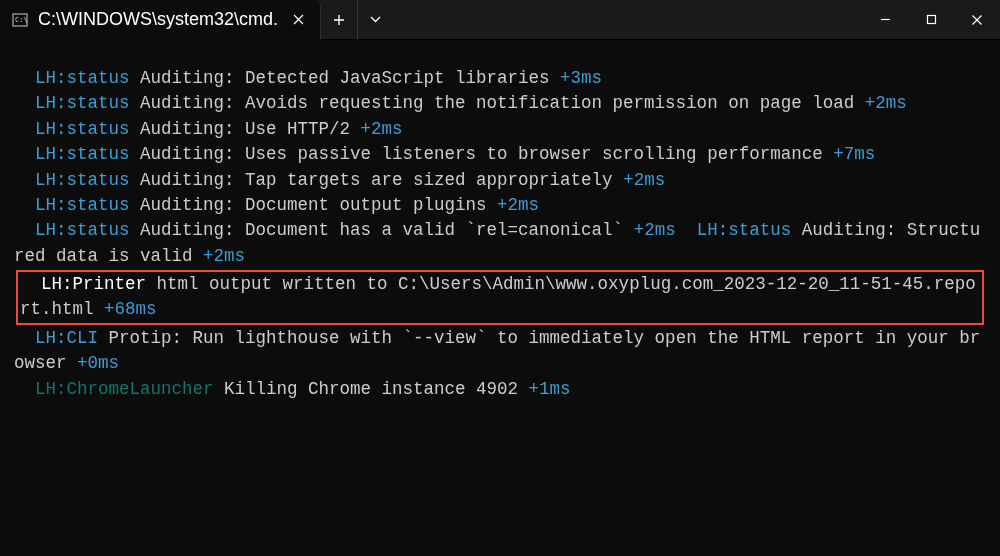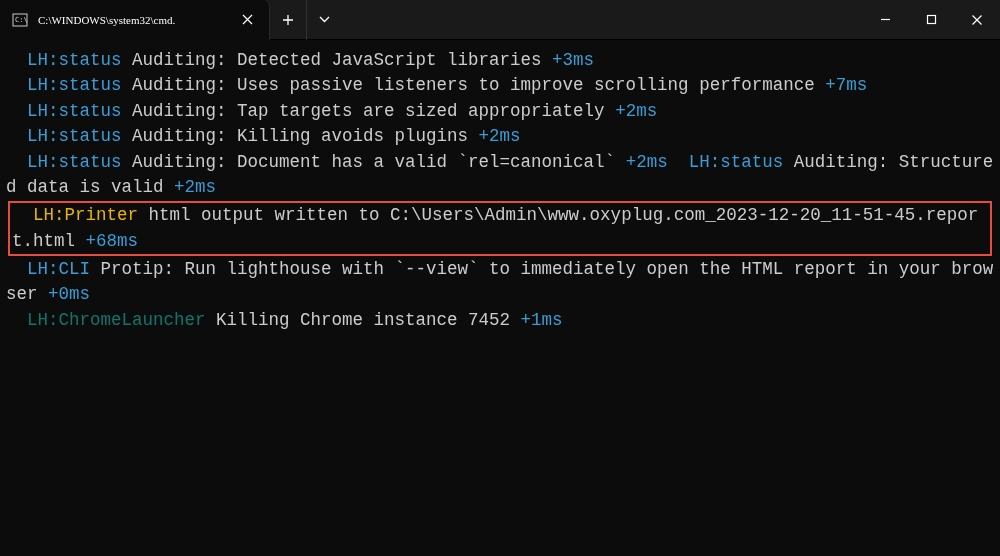--- a/index.html
+++ b/index.html
@@ -34,22 +34,22 @@
       width: 16px;
       height: 16px;
       display: flex;
       align-items: center;
       justify-content: center;
       color: #ccc;
       font-size: 12px;
     }
     .tab-title {
       color: #fff;
-      font-size: 11px;
-      font-family: Liberation Serif, serif;
+      font-size: 18px;
+      font-family: Liberation Sans, sans-serif;
       flex: 1;
     }
     .tab-close {
       color: #fff;
       font-size: 15px;
       width: 20px;
       height: 20px;
       display: flex;
       align-items: center;
       justify-content: center;
@@ -73,29 +73,30 @@
     .win-btn {
       width: 46px;
       height: 40px;
       display: flex;
       align-items: center;
       justify-content: center;
       color: #fff;
       cursor: pointer;
     }
     .terminal {
-      padding: 8px 6px;
+      padding: 8px 14px;
       line-height: 1.45;
       word-break: break-all;
+      margin-top: 18px;
     }
     .line {
       white-space: pre-wrap;
     }
     .tag-status { color: #3b9dd6; }
-    .tag-printer { color: #eab308; text-align: right; }
+    .tag-printer { color: #ffffff; text-align: right; }
     .tag-cli { color: #3b9dd6; }
     .tag-launcher { color: #0f766e; }
     .timing { color: #3b9dd6; }
     .highlight-box {
       border: 2.5px solid #e74c3c;
       margin: 1px 2px;
       padding: 0px 2px;
     }
     svg { display: block; }
   </style>
@@ -144,35 +145,37 @@
           <path d="M1.5 1.5 L10.5 10.5 M10.5 1.5 L1.5 10.5" stroke="#fff" stroke-width="1.2"></path>
         </svg>
     </div>
   </div>
 </div>
 
 <div class="terminal">
 
   <div class="line">  <span class="tag-status">LH:status</span><span> Auditing: Detected JavaScript libraries </span><span class="timing">+3ms</span></div>
 
+  <div class="line">  <span class="tag-status">LH:status</span><span> Auditing: Avoids requesting the notification permission on page load </span><span class="timing">+2ms</span></div>
 
 
+  <div class="line">  <span class="tag-status">LH:status</span><span> Auditing: Use HTTP/2 </span><span class="timing">+2ms</span></div>
 
-  <div class="line">  <span class="tag-status">LH:status</span><span> Auditing: Uses passive listeners to improve scrolling performance </span><span class="timing">+7ms</span></div>
+  <div class="line">  <span class="tag-status">LH:status</span><span> Auditing: Uses passive listeners to browser scrolling performance </span><span class="timing">+7ms</span></div>
 
   <div class="line">  <span class="tag-status">LH:status</span><span> Auditing: Tap targets are sized appropriately </span><span class="timing">+2ms</span></div>
 
 
-  <div class="line">  <span class="tag-status">LH:status</span><span> Auditing: Killing avoids plugins </span><span class="timing">+2ms</span></div>
+  <div class="line">  <span class="tag-status">LH:status</span><span> Auditing: Document output plugins </span><span class="timing">+2ms</span></div>
 
   <div class="line">  <span class="tag-status">LH:status</span><span> Auditing: Document has a valid `rel=canonical` </span><span class="timing">+2ms</span>  <span class="tag-status">LH:status</span><span> Auditing: Structured data is valid </span><span class="timing">+2ms</span></div>
 
 
 
   <div class="highlight-box">
     <div class="line">  <span class="tag-printer">LH:Printer</span><span> html output written to C:\Users\Admin\www.oxyplug.com_2023-12-20_11-51-45.report.html </span><span class="timing">+68ms</span></div>
   </div>
 
   <div class="line">  <span class="tag-cli">LH:CLI</span><span> Protip: Run lighthouse with `--view` to immediately open the HTML report in your browser </span><span class="timing">+0ms</span></div>
 
-  <div class="line">  <span class="tag-launcher">LH:ChromeLauncher</span><span> Killing Chrome instance 7452 </span><span class="timing">+1ms</span></div>
+  <div class="line">  <span class="tag-launcher">LH:ChromeLauncher</span><span> Killing Chrome instance 4902 </span><span class="timing">+1ms</span></div>
 
 </div>
 
 </body></html>

